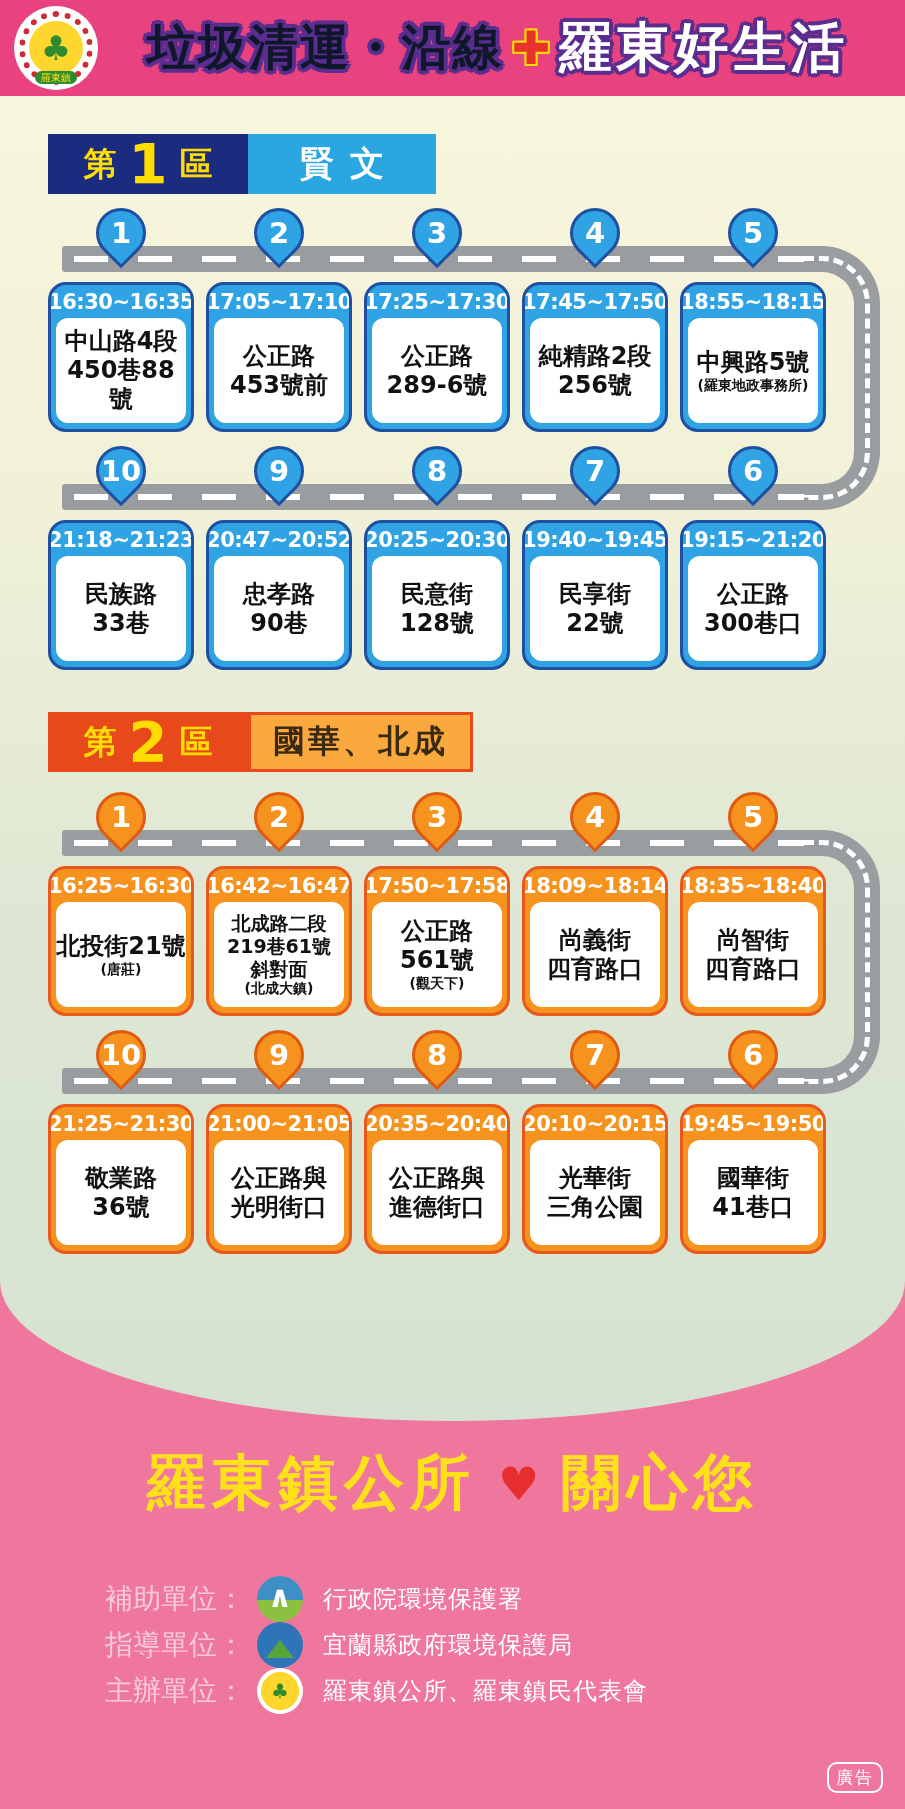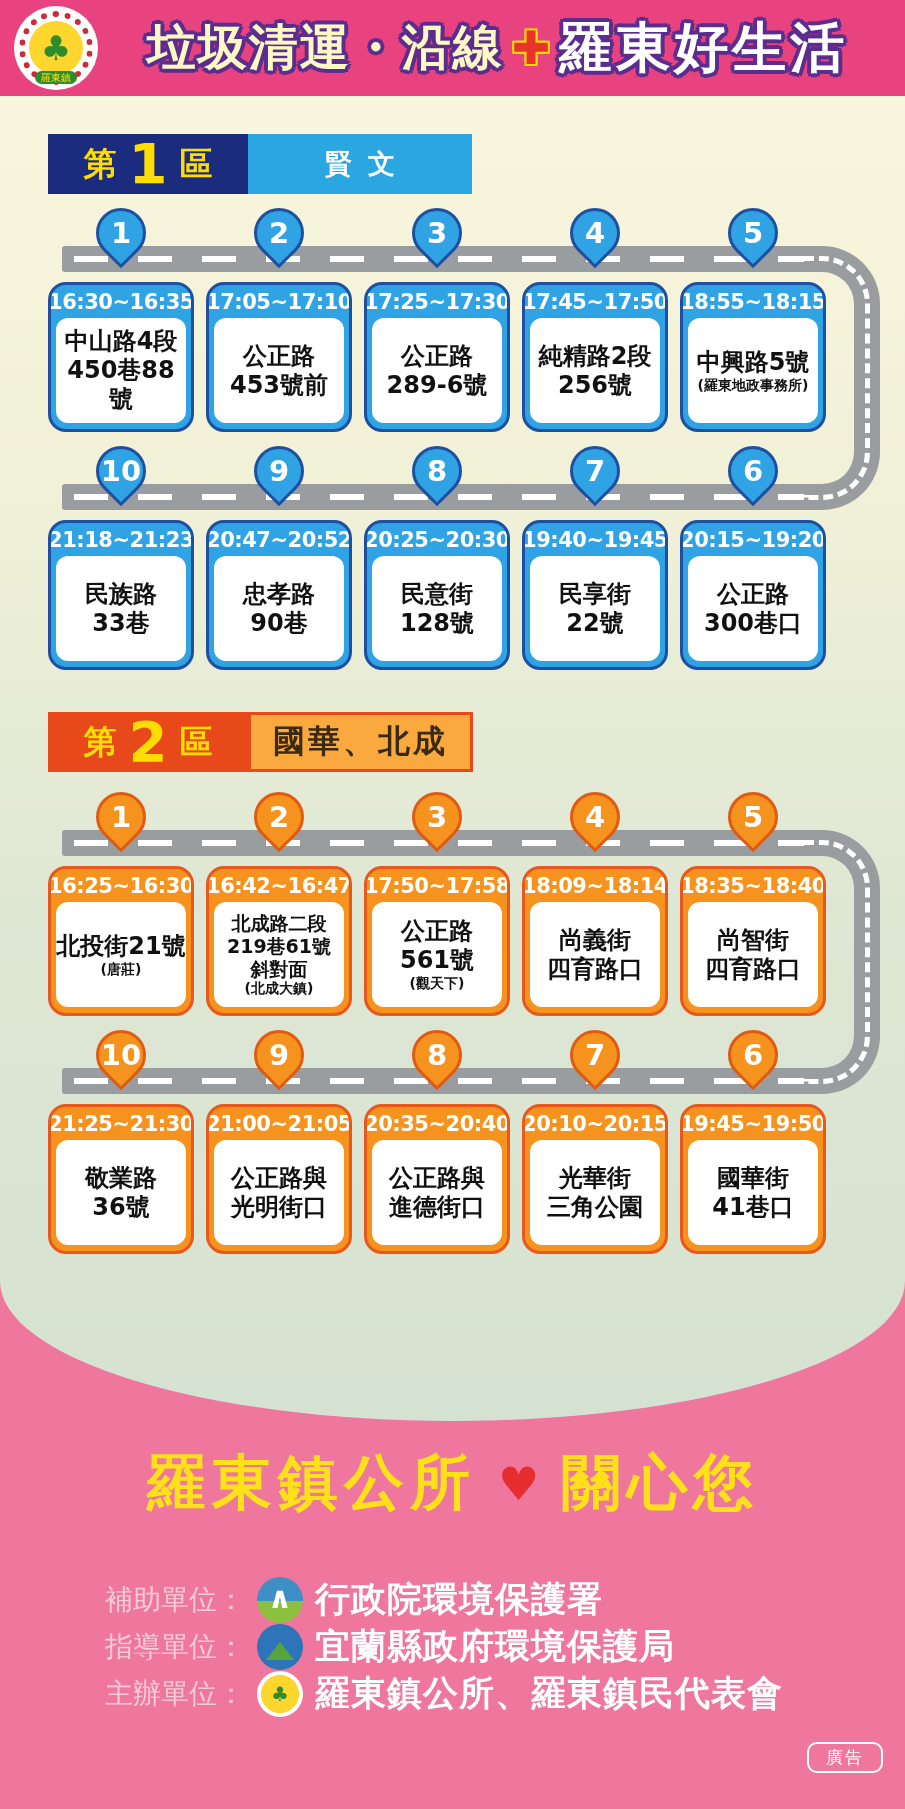--- a/index.html
+++ b/index.html
@@ -39,42 +39,42 @@
   }
   .title-wrap {
     flex:1; display:flex; align-items:center; justify-content:center;
     gap:8px; padding-right:8px; white-space:nowrap;
   }
   .t-outline {
     font-weight:bold;
     text-shadow:-3px -3px 0 #5B2D8E, 3px -3px 0 #5B2D8E, -3px 3px 0 #5B2D8E,
       3px 3px 0 #5B2D8E, 0 4px 0 #5B2D8E, 0 -4px 0 #5B2D8E, 4px 0 0 #5B2D8E, -4px 0 0 #5B2D8E;
   }
-  .t-yellow { color:#fef9c3; font-size:49px; letter-spacing:2px; }
+  .t-yellow { color:#0f172a; font-size:49px; letter-spacing:2px; }
   .t-white  { color:#FFFFFF; font-size:54px; letter-spacing:4px; }
   .t-plus {
     color:#E8332A; font-size:46px; font-weight:bold; line-height:1;
     text-shadow:-2px -2px 0 #FFDD00, 2px -2px 0 #FFDD00, -2px 2px 0 #FFDD00, 2px 2px 0 #FFDD00;
   }
 
   
   .content {
     background:linear-gradient(180deg,#F8F6DC 0%,#F1F1D8 30%,#DEE7D4 62%,#D6E2D1 100%);
     border-radius:0 0 50% 50% / 0 0 140px 140px;
     padding:38px 0 165px 0;
   }
 
   
   .zone-head { display:flex; height:60px; margin-left:48px; width:fit-content; }
   .zh-num { width:200px; display:flex; align-items:center; justify-content:center; gap:12px; }
   .zh-cjk { color:#FFDD00; font-size:33px; font-weight:bold; }
   .zh-digit { color:#FFDD00; font-size:56px; font-weight:bold; line-height:58px; }
   .z1 .zh-num { background:#1B2B7E; }
   .z1 .zh-area {
-    width:224px; background:#2AA7E0; color:#fff; font-size:27px; font-weight:bold;
+    width:188px; background:#2AA7E0; color:#fff; font-size:34px; font-weight:bold;
     display:flex; align-items:center; justify-content:center; letter-spacing:16px; padding-left:16px;
   }
   .z2 .zh-num { background:#E8491B; }
   .z2 .zh-area {
     background:#F9A93D; border:3px solid #E8491B; color:#3B2A12;
     font-size:32px; font-weight:bold; display:flex; align-items:center; justify-content:center;
     padding:0 22px; letter-spacing:3px;
   }
   .zone2-head { margin-top:40px; }
 
@@ -143,40 +143,40 @@
   
   .footer { margin-top:22px; }
   .slogan {
     display:flex; align-items:center; justify-content:center; gap:22px;
     font-size:60px; font-weight:bold; color:#FFE11A; letter-spacing:6px;
   }
   .heart { color:#E62E2E; font-size:46px; letter-spacing:0; }
   .orgs { margin:52px 0 0 105px; display:flex; flex-direction:column; }
   .org-row { display:flex; align-items:center; gap:12px; }
   .org-label { color:#F7CBDA; font-size:28px; }
-  .org-name { color:#fff; font-size:35px; font-weight:bold; letter-spacing:1px; }
+  .org-name { color:#fff; font-size:24px; font-weight:normal; letter-spacing:1px;margin-left:8px; }
   .org-logo {
     width:46px; height:46px; border-radius:50%; flex:0 0 auto;
     display:flex; align-items:center; justify-content:center; position:relative; overflow:hidden;
   }
   .epa { background:linear-gradient(180deg,#3E8FC6 0 52%,#8CC03F 52% 100%); }
   .epa-mark { color:#fff; font-size:30px; font-weight:bold; line-height:1; margin-top:-4px; }
   .yilan { background:#2E74B8; }
   .yilan-mark {
     width:0; height:0; margin-top:8px;
     border-left:14px solid transparent; border-right:14px solid transparent;
     border-bottom:18px solid #57A33C;
   }
   .ldt { background:radial-gradient(circle at 50% 50%, #FFD62E 0 58%, #fff 59% 76%, #E05151 77% 100%); }
   .ldt-tree { color:#2E8B2E; font-size:20px; font-weight:bold; line-height:1; }
 
   .ad-badge {
-    position:absolute; right:22px; bottom:36px;
+    position:absolute; right:22px; bottom:16px;
     border:2px solid #fff; border-radius:10px; color:#fff;
-    font-size:17px; padding:2px 17px; letter-spacing:2px;margin-left:15px;
+    font-size:17px; padding:2px 7px; letter-spacing:2px;margin-left:15px;
   }
 </style>
 </head>
 <body>
 
 <div class="header">
   <div class="brand-logo">
     <div class="brand-ring">
       <div class="brand-core">
         <span class="brand-tree">♣</span>
@@ -324,21 +324,21 @@
           </div>
       </div>
       <div class="card c1">
         <div class="time">19:40~19:45</div>
         <div class="inner">
             <div class="ln">民享街</div>
             <div class="ln">22號</div>
           </div>
       </div>
       <div class="card c1">
-        <div class="time">20:15~19:20</div>
+        <div class="time">19:15~21:20</div>
         <div class="inner">
             <div class="ln">公正路</div>
             <div class="ln">300巷口</div>
           </div>
       </div>
     </div>
   </div>
 
   <div class="zone-head z2 zone2-head">
     <div class="zh-num">

